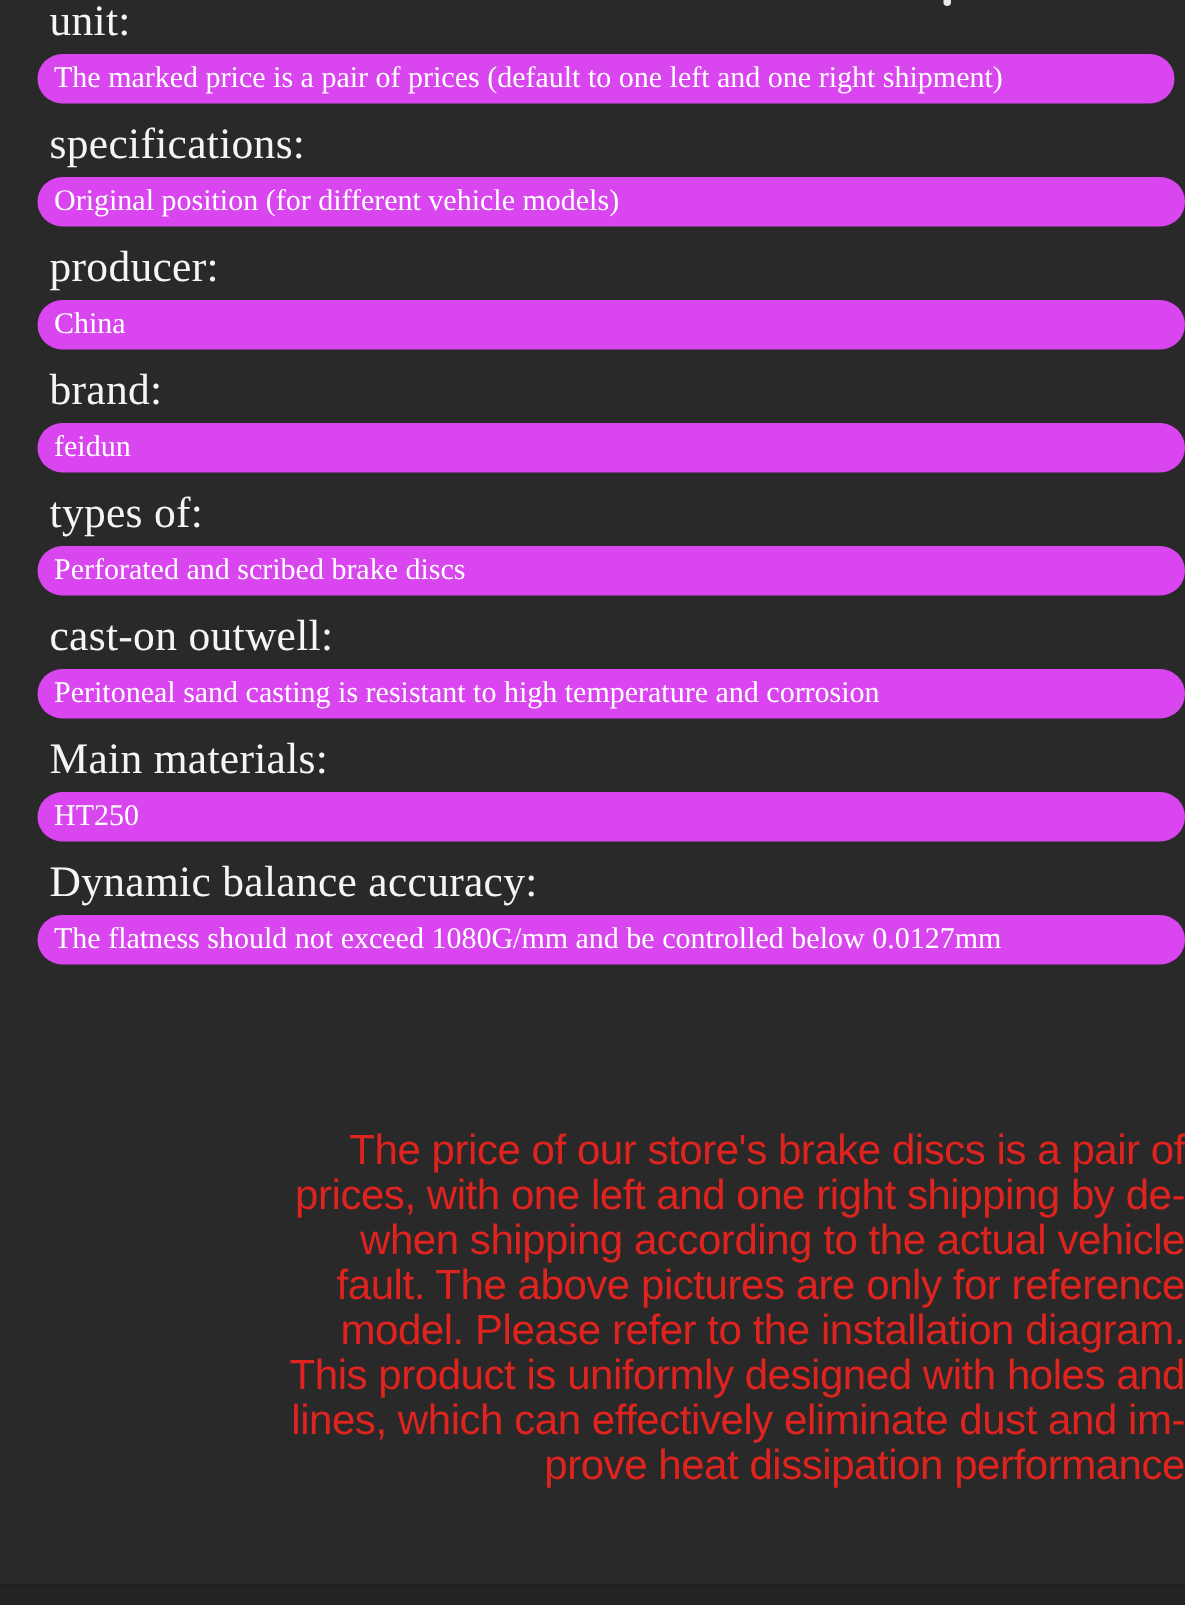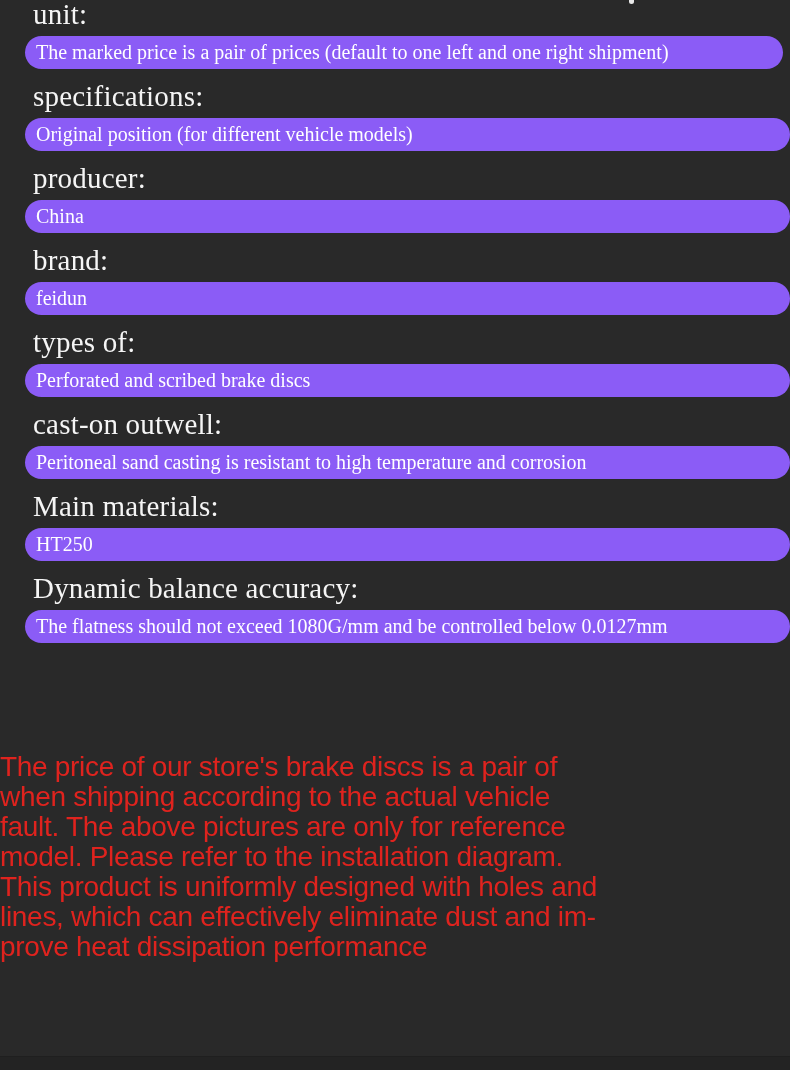--- a/index.html
+++ b/index.html
@@ -29,37 +29,37 @@
     color: #f5f5f5;
     letter-spacing: 0.2px;
   }
   .spec-section:first-child .spec-label {
     margin-top: -2px;
   }
   .spec-pill {
     margin: 6px 0 0 25px;
     height: 33px;
     line-height: 33px;
-    background: #8b5cf6;
+    background: #d946ef;
     border-radius: 17px;
     color: #ffffff;
     font-size: 20px;
     padding-left: 11px;
     white-space: nowrap;
     overflow: hidden;
   }
   .spec-section:first-child .spec-pill {
     margin-right: 7px;
   }
   .notice {
     position: absolute;
     top: 752px;
     left: 0;
     right: 0;
-    text-align: left;
+    text-align: right;
     color: #df231e;
     font-size: 28px;
     line-height: 30px;
     letter-spacing: -0.3px;
   }
   .notice-line {
     white-space: nowrap;
   }
   .footer-strip {
     position: absolute;
@@ -125,20 +125,21 @@
 
   <div class="spec-section">
     <div class="spec-label">Dynamic balance accuracy:</div>
     <div class="spec-pill">The flatness should not exceed 1080G/mm and be controlled below 0.0127mm</div>
   </div>
 
 </div>
 
 <div class="notice">
   <div class="notice-line">The price of our store's brake discs is a pair of</div>
+  <div class="notice-line">prices, with one left and one right shipping by de-</div>
   <div class="notice-line">when shipping according to the actual vehicle</div>
   <div class="notice-line">fault. The above pictures are only for reference</div>
   <div class="notice-line">model. Please refer to the installation diagram.</div>
   <div class="notice-line">This product is uniformly designed with holes and</div>
   <div class="notice-line">lines, which can effectively eliminate dust and im-</div>
   <div class="notice-line">prove heat dissipation performance</div>
 </div>
 
 <div class="footer-strip"></div>
 

